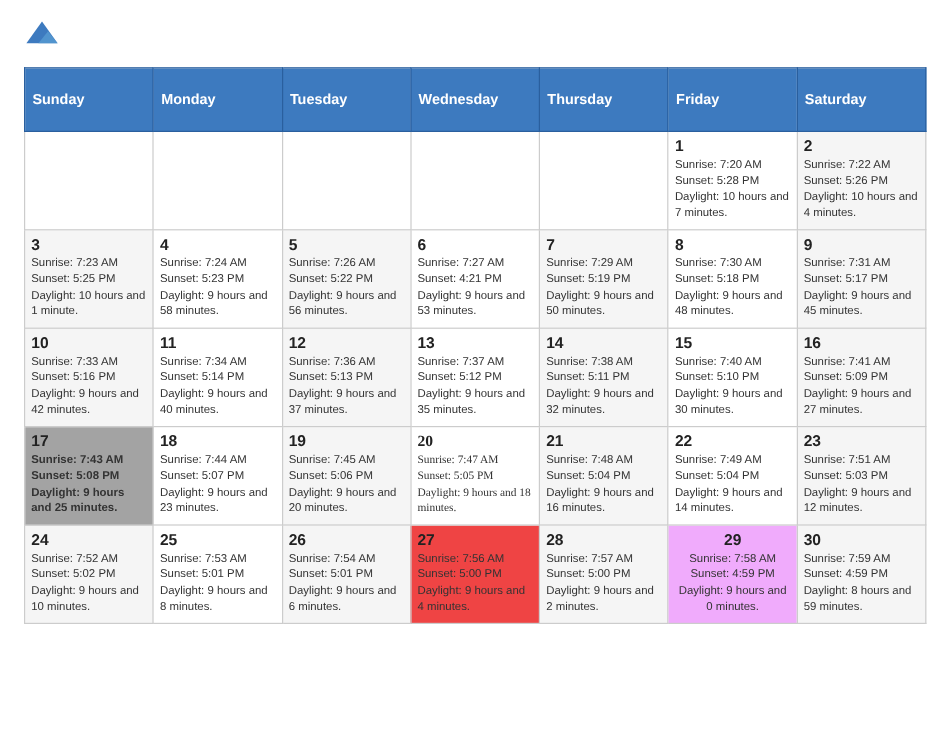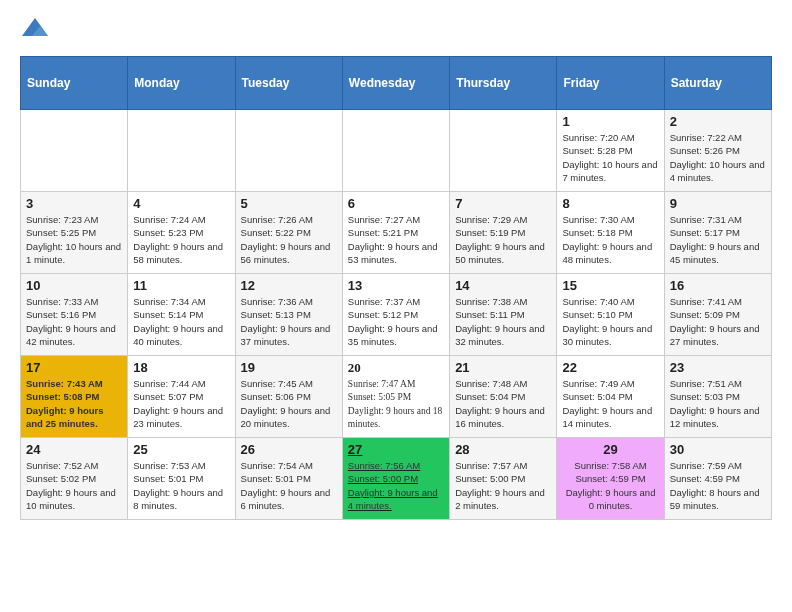--- a/index.html
+++ b/index.html
@@ -165,21 +165,21 @@
           </td>
           <td style="background: rgb(245, 245, 245);">
             <span class="day-num">5</span>
             <div class="day-info" style="white-space: pre-line;">Sunrise: 7:26 AM
 Sunset: 5:22 PM
 Daylight: 9 hours and 56 minutes.</div>
           </td>
           <td style="background: rgb(255, 255, 255);">
             <span class="day-num">6</span>
             <div class="day-info" style="white-space: pre-line;">Sunrise: 7:27 AM
-Sunset: 5:21 PM
+Sunset: 4:21 PM
 Daylight: 9 hours and 53 minutes.</div>
           </td>
           <td style="background: rgb(245, 245, 245);">
             <span class="day-num">7</span>
             <div class="day-info" style="white-space: pre-line;">Sunrise: 7:29 AM
 Sunset: 5:19 PM
 Daylight: 9 hours and 50 minutes.</div>
           </td>
           <td style="background: rgb(255, 255, 255);">
             <span class="day-num">8</span>
@@ -232,21 +232,21 @@
 Daylight: 9 hours and 30 minutes.</div>
           </td>
           <td style="background: rgb(245, 245, 245);">
             <span class="day-num">16</span>
             <div class="day-info" style="white-space: pre-line;">Sunrise: 7:41 AM
 Sunset: 5:09 PM
 Daylight: 9 hours and 27 minutes.</div>
           </td>
         </tr>
         <tr>
-          <td style="background: #eab308;">
+          <td style="background: #a3a3a3;">
             <span class="day-num">17</span>
             <div class="day-info" style="white-space: pre-line; font-weight: bold;">Sunrise: 7:43 AM
 Sunset: 5:08 PM
 Daylight: 9 hours and 25 minutes.</div>
           </td>
           <td style="background: rgb(255, 255, 255);">
             <span class="day-num">18</span>
             <div class="day-info" style="white-space: pre-line;">Sunrise: 7:44 AM
 Sunset: 5:07 PM
 Daylight: 9 hours and 23 minutes.</div>
@@ -294,21 +294,21 @@
             <div class="day-info" style="white-space: pre-line;">Sunrise: 7:53 AM
 Sunset: 5:01 PM
 Daylight: 9 hours and 8 minutes.</div>
           </td>
           <td style="background: rgb(245, 245, 245);">
             <span class="day-num">26</span>
             <div class="day-info" style="white-space: pre-line;">Sunrise: 7:54 AM
 Sunset: 5:01 PM
 Daylight: 9 hours and 6 minutes.</div>
           </td>
-          <td style="background: #22c55e; text-decoration: underline;">
+          <td style="background: #ef4444;">
             <span class="day-num">27</span>
             <div class="day-info" style="white-space: pre-line;">Sunrise: 7:56 AM
 Sunset: 5:00 PM
 Daylight: 9 hours and 4 minutes.</div>
           </td>
           <td style="background: rgb(245, 245, 245);">
             <span class="day-num">28</span>
             <div class="day-info" style="white-space: pre-line;">Sunrise: 7:57 AM
 Sunset: 5:00 PM
 Daylight: 9 hours and 2 minutes.</div>

